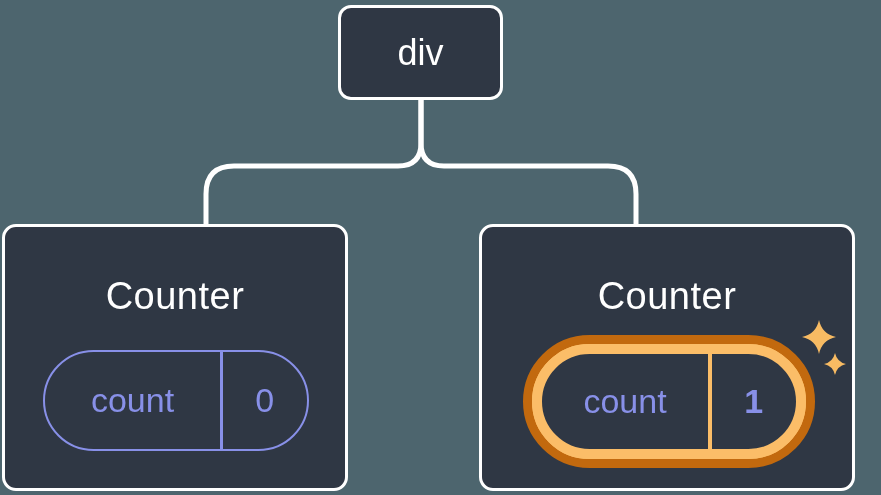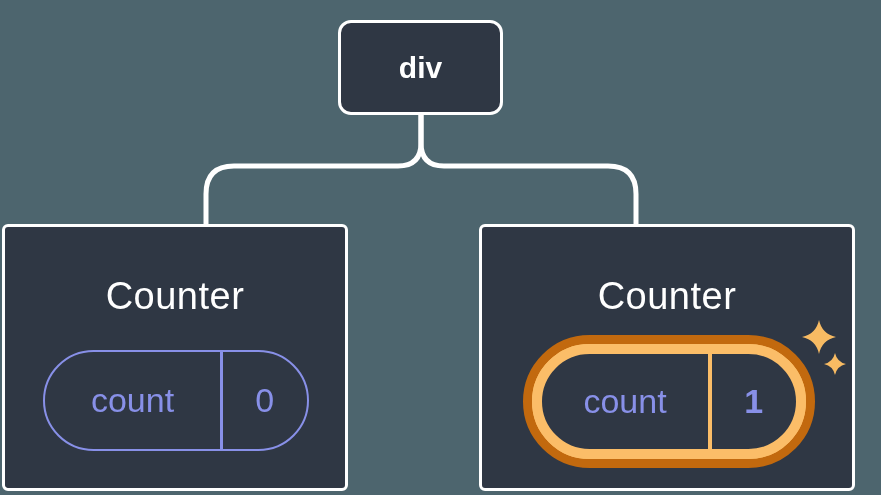--- a/index.html
+++ b/index.html
@@ -26,34 +26,33 @@
     stroke-linecap: round;
     stroke-linejoin: round;
   }
   .node {
     position: absolute;
     box-sizing: border-box;
     background: var(--node-fill, #2f3744);
     border: 3.5px solid var(--line, #ffffff);
   }
   .root-node {
-    left: 338px; top: 20px;
+    left: 338px; top: 5px;
     width: 165px; height: 95px;
     border-radius: 13px;
     display: flex;
     align-items: center;
     justify-content: center;
     color: var(--text, #ffffff);
-    font-size: 30px;
-    font-weight: bold;
+    font-size: 36px;
   }
   .counter-node {
     top: 224px;
     height: 267px;
-    border-radius: 6px;
+    border-radius: 14px;
   }
   .counter-node.left  { left: 2px;   width: 346px; }
   .counter-node.right { left: 479px; width: 376px; }
   .counter-title {
     position: absolute;
     left: 0; right: 0;
     top: 48px;
     text-align: center;
     color: var(--text, #ffffff);
     font-size: 38px;

